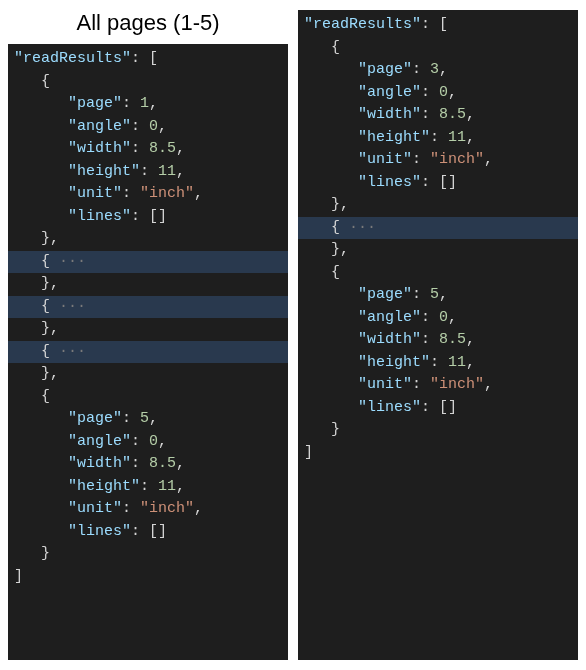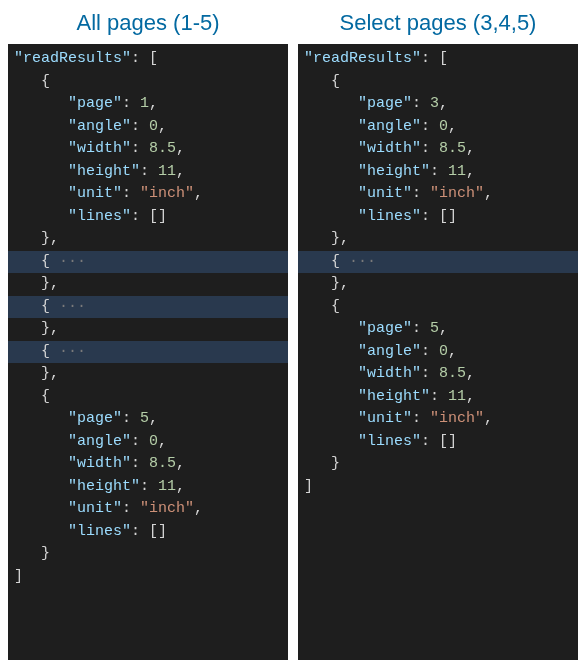--- a/index.html
+++ b/index.html
@@ -12,21 +12,21 @@
       gap: 10px;
       padding: 10px 8px;
     }
     .panel {
       flex: 1;
       display: flex;
       flex-direction: column;
     }
     .panel-title {
       font-size: 22px;
-      color: #0369a1;
+      color: #000000;
       text-align: center;
       margin-bottom: 8px;
       font-weight: 400;
     }
     .code-block {
       background: #1e1e1e;
       color: #d4d4d4;
       font-family: Consolas, "Courier New", monospace;
       font-size: 15px;
       line-height: 1.5;
@@ -74,21 +74,20 @@
       <div class="line">      <span class="k-key">"width"</span><span class="k-punc">: </span><span class="k-num">8.5</span><span class="k-punc">,</span></div>
       <div class="line">      <span class="k-key">"height"</span><span class="k-punc">: </span><span class="k-num">11</span><span class="k-punc">,</span></div>
       <div class="line">      <span class="k-key">"unit"</span><span class="k-punc">: </span><span class="k-str">"inch"</span><span class="k-punc">,</span></div>
       <div class="line">      <span class="k-key">"lines"</span><span class="k-punc">: </span><span class="k-bracket">[]</span></div>
       <div class="line">   <span class="k-brace">}</span></div>
       <div class="line"><span class="k-bracket">]</span></div>
     </div>
 </div>
 
 <div class="panel">
-  <div class="panel-title">Select pages (3,4,5)</div>
   <div class="code-block" id="code-1">
       <div class="line"><span class="k-key">"readResults"</span><span class="k-punc">: </span><span class="k-bracket">[</span></div>
       <div class="line">   <span class="k-brace">{</span></div>
       <div class="line">      <span class="k-key">"page"</span><span class="k-punc">: </span><span class="k-num">3</span><span class="k-punc">,</span></div>
       <div class="line">      <span class="k-key">"angle"</span><span class="k-punc">: </span><span class="k-num">0</span><span class="k-punc">,</span></div>
       <div class="line">      <span class="k-key">"width"</span><span class="k-punc">: </span><span class="k-num">8.5</span><span class="k-punc">,</span></div>
       <div class="line">      <span class="k-key">"height"</span><span class="k-punc">: </span><span class="k-num">11</span><span class="k-punc">,</span></div>
       <div class="line">      <span class="k-key">"unit"</span><span class="k-punc">: </span><span class="k-str">"inch"</span><span class="k-punc">,</span></div>
       <div class="line">      <span class="k-key">"lines"</span><span class="k-punc">: </span><span class="k-bracket">[]</span></div>
       <div class="line">   <span class="k-brace">}</span><span class="k-punc">,</span></div>

